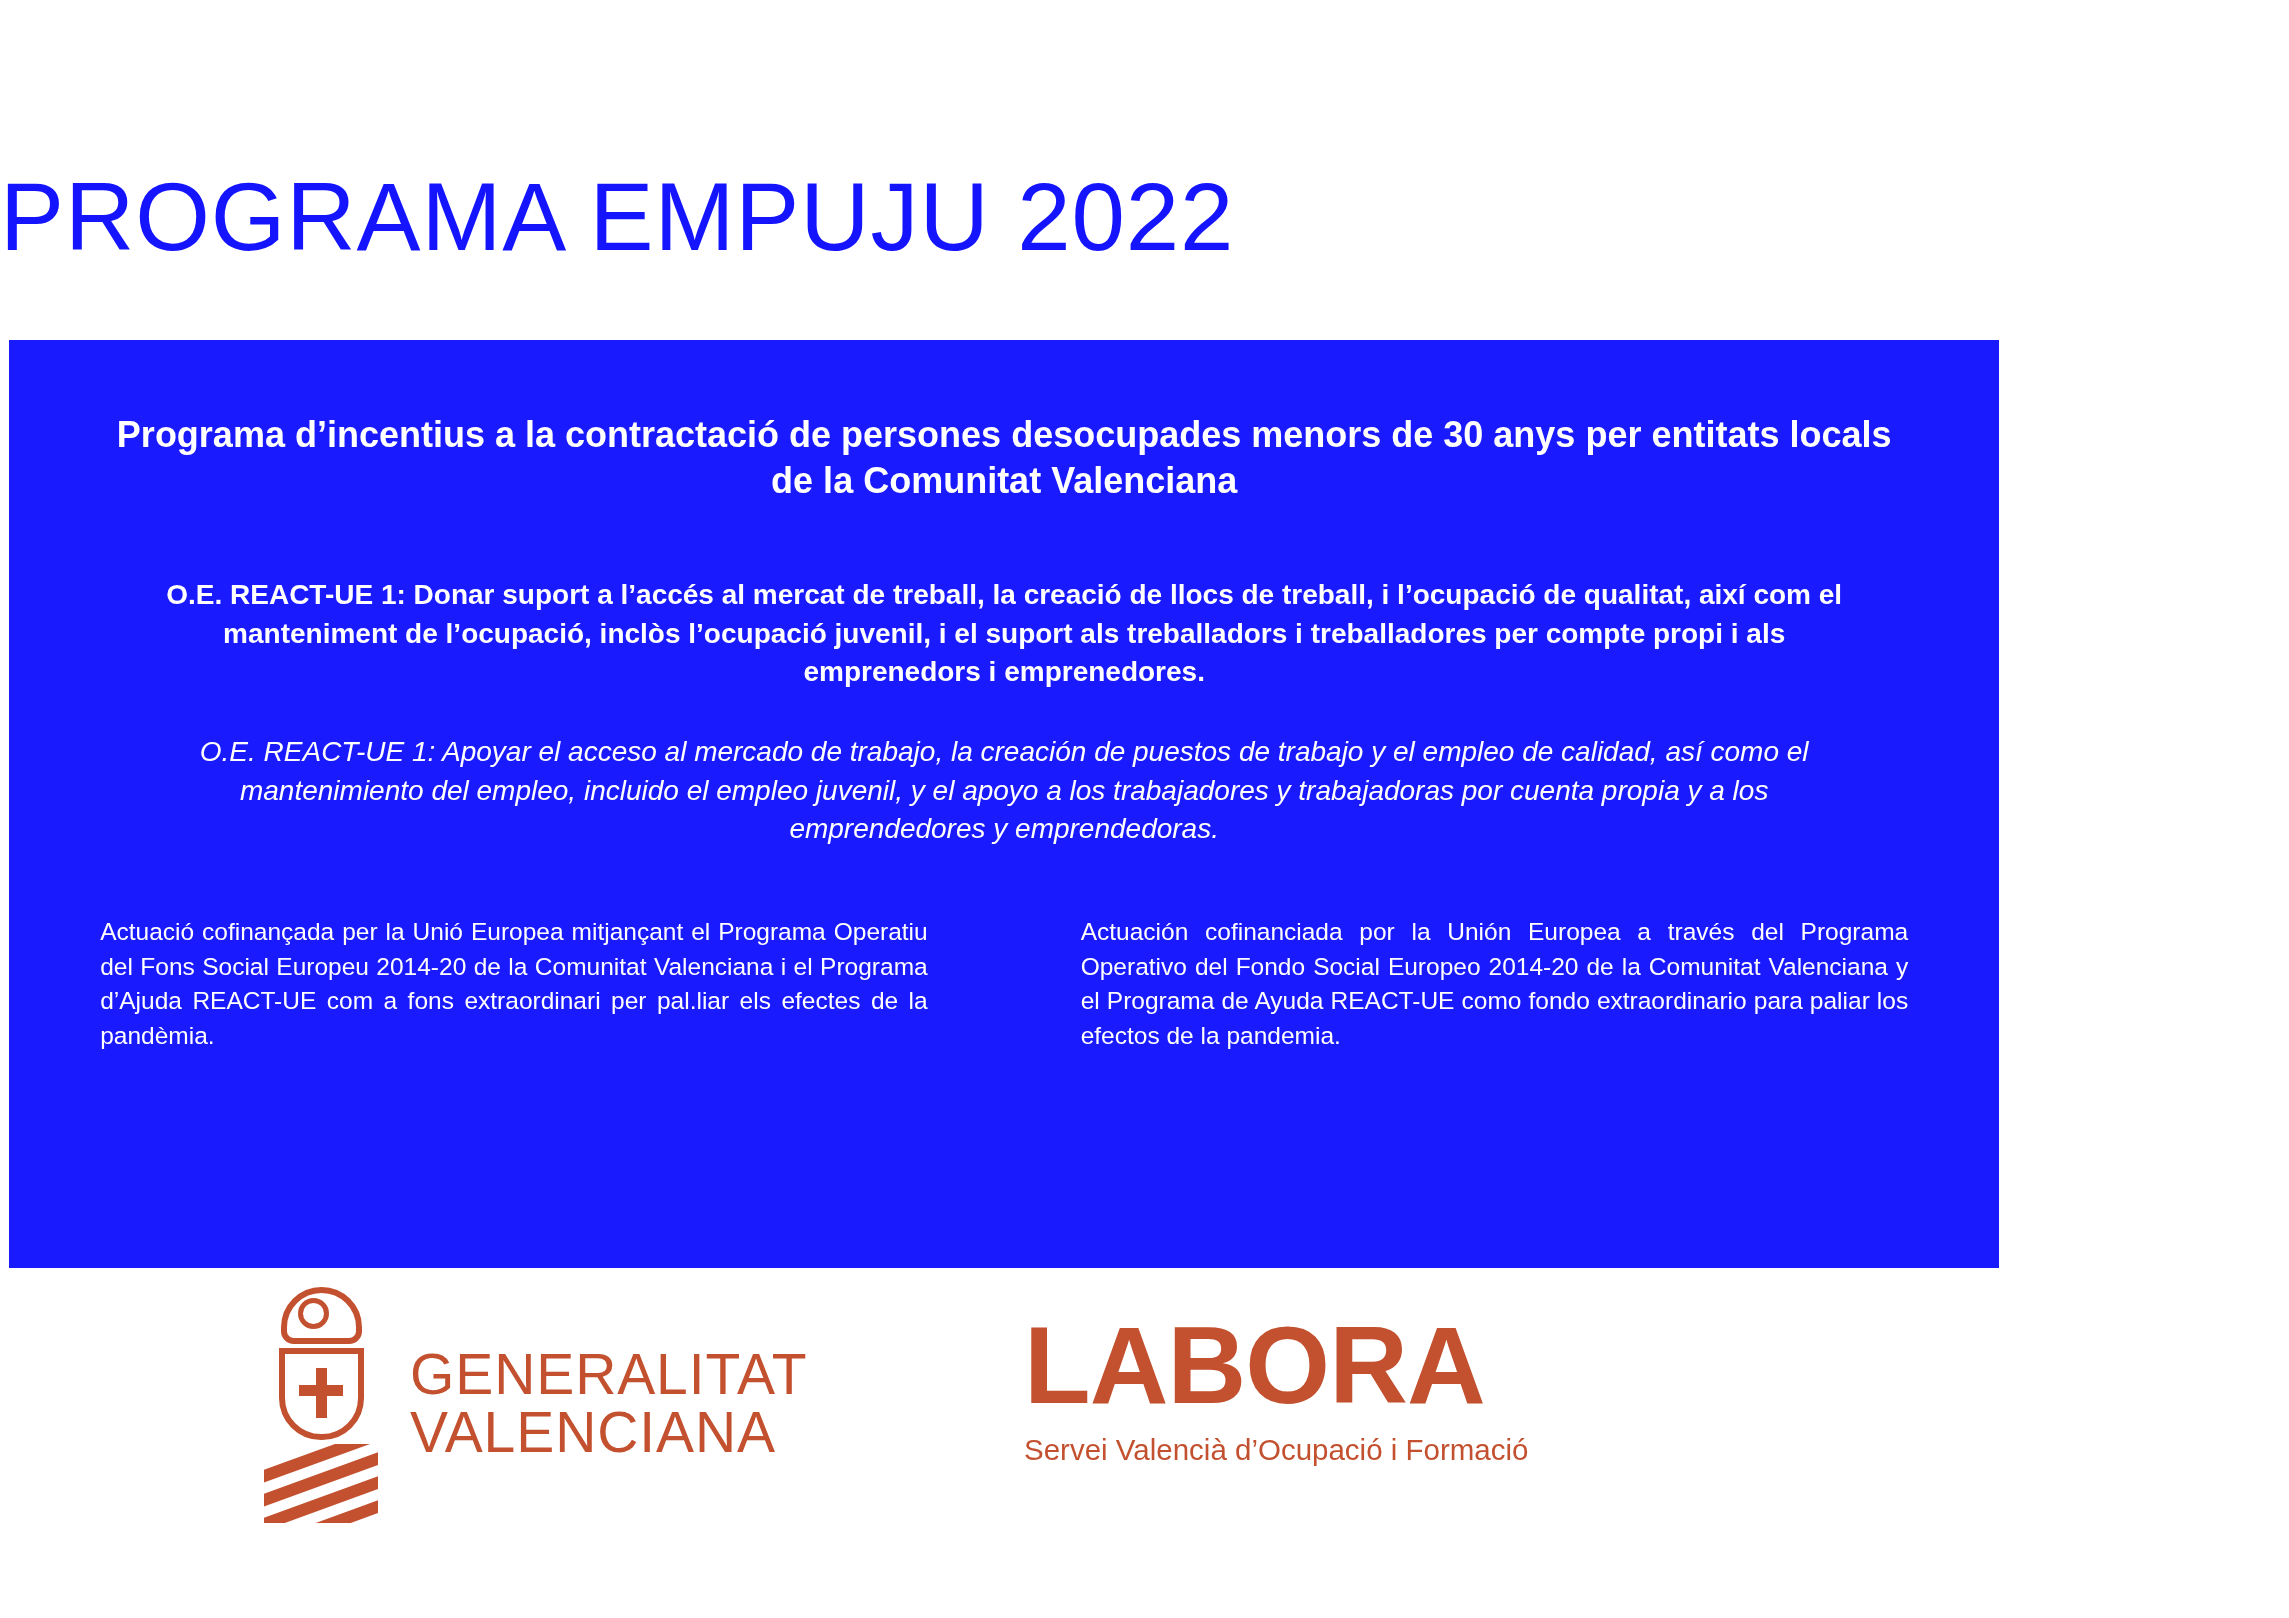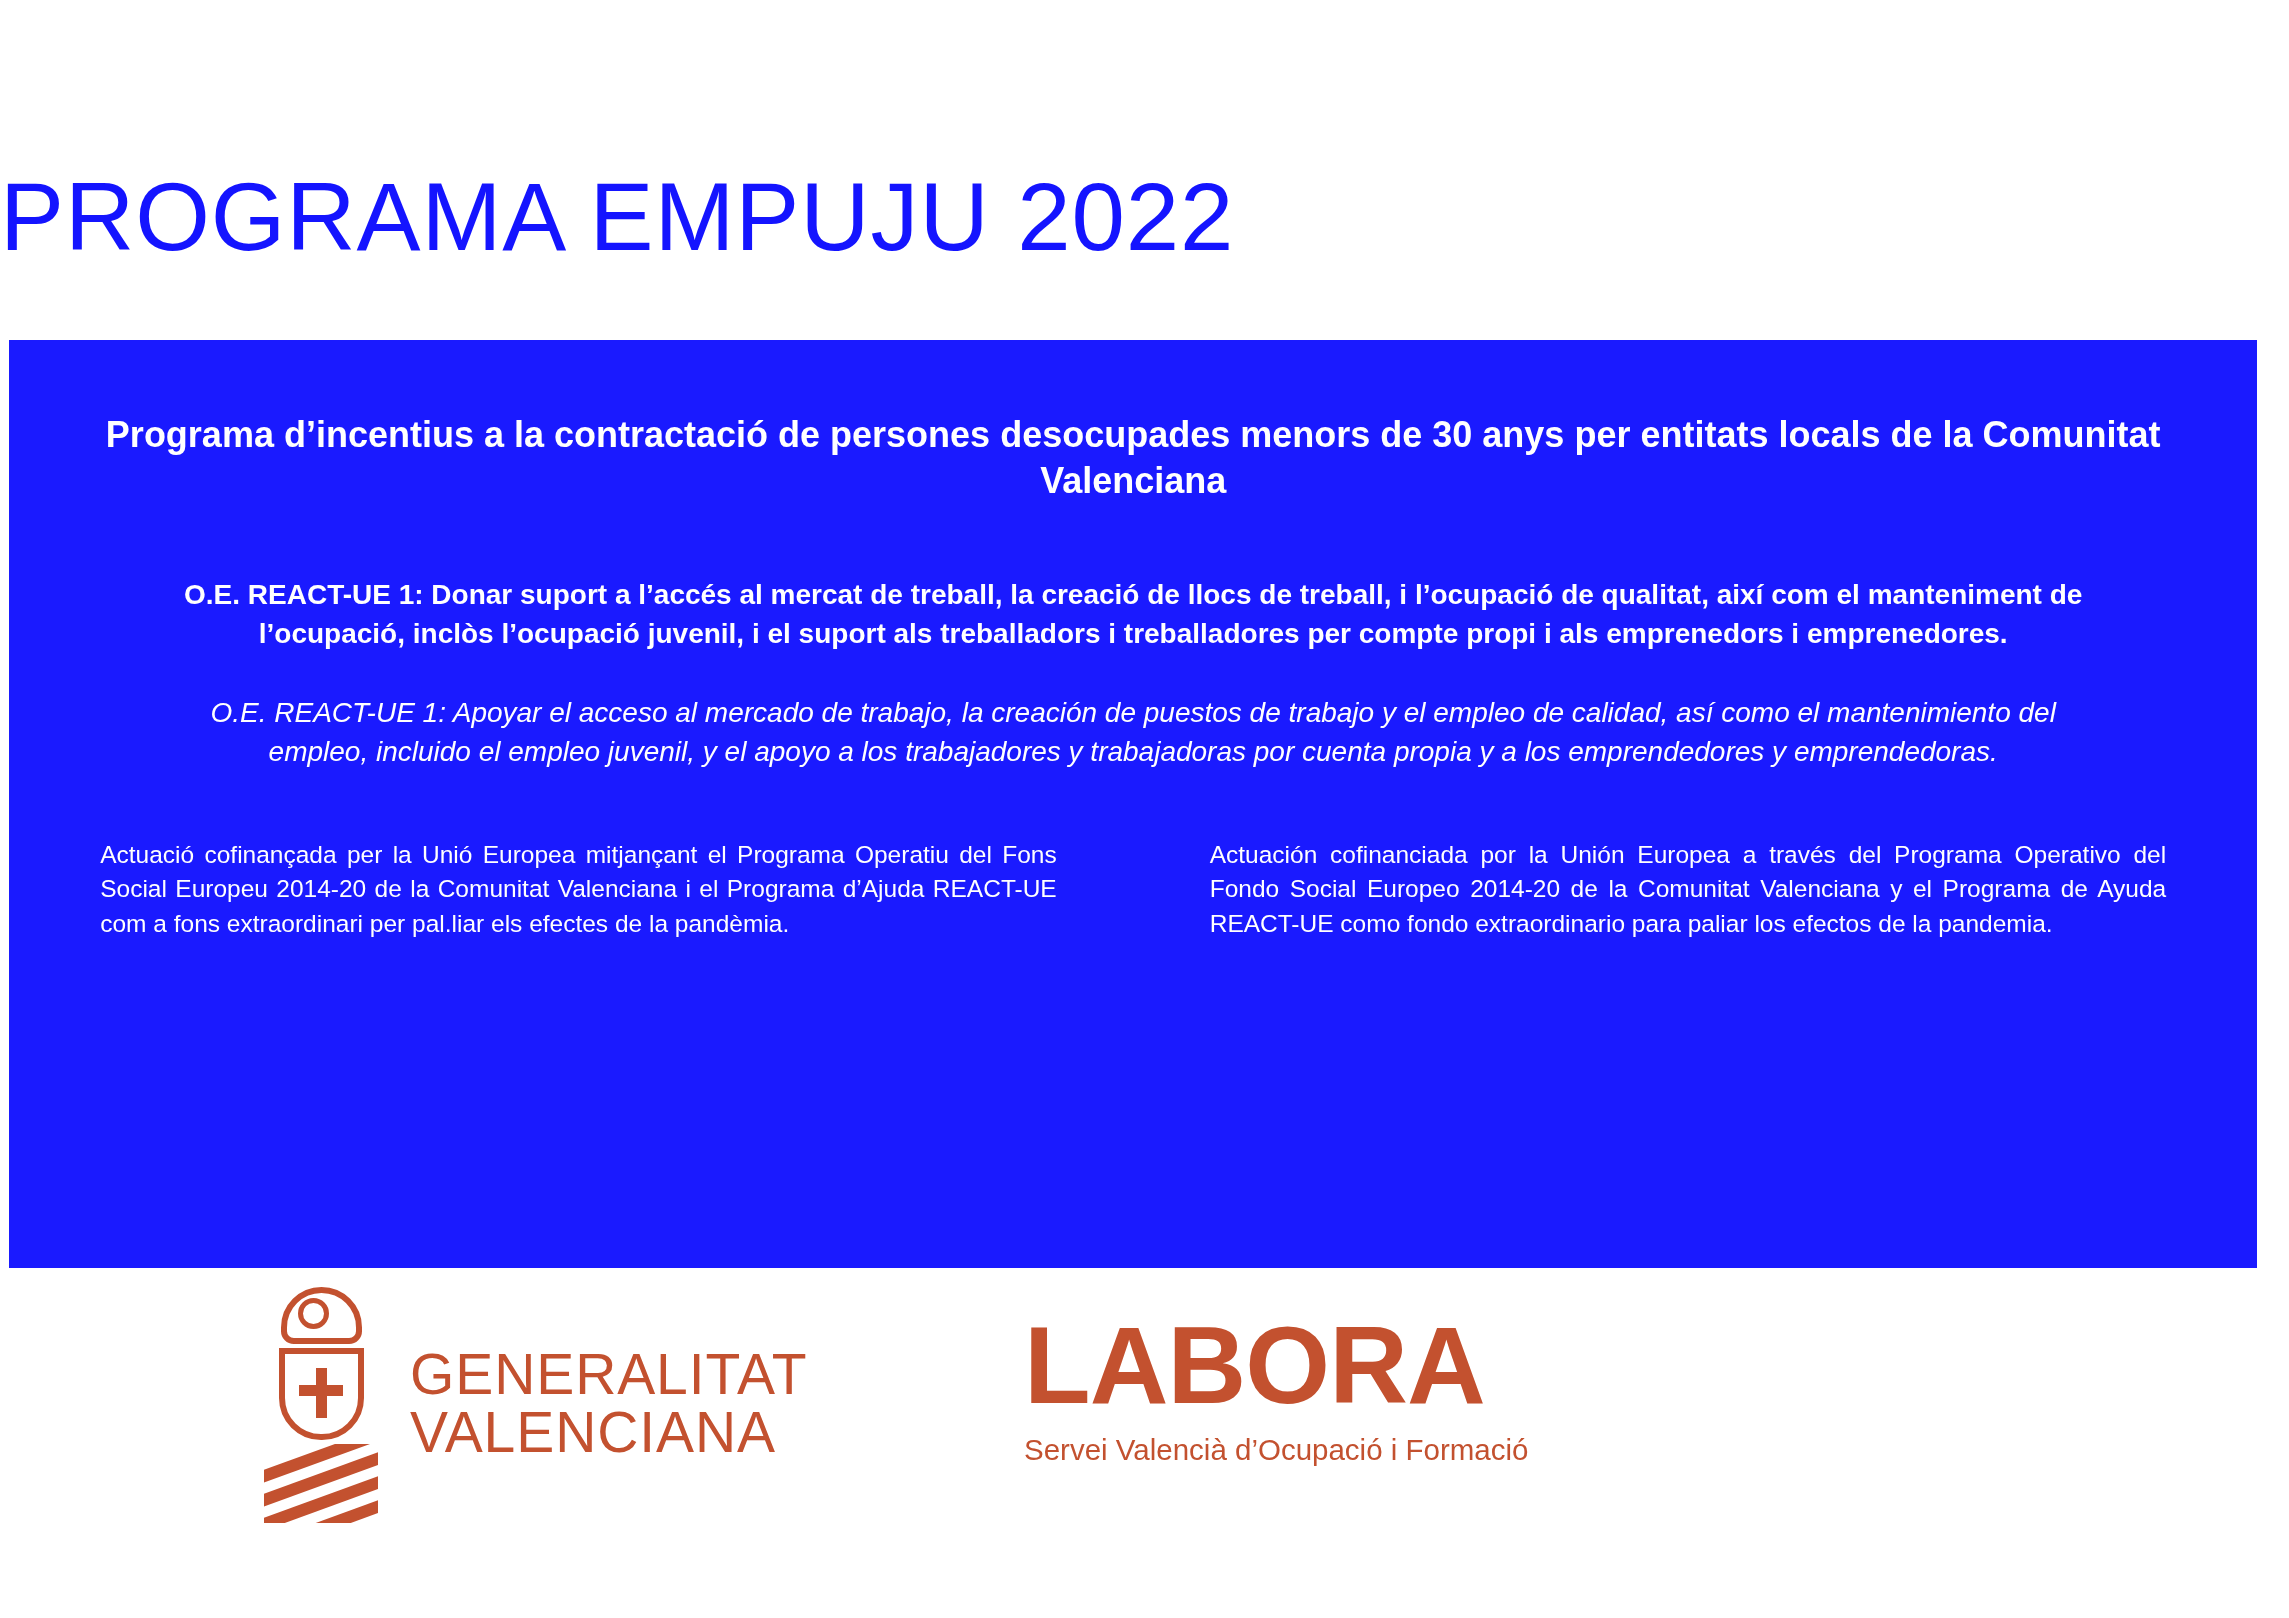--- a/index.html
+++ b/index.html
@@ -26,21 +26,21 @@
     padding-top: 100px;
     padding-bottom: 0;
     font-family: "Liberation Sans", sans-serif;
   }
 
   
   .blue-panel {
     position: absolute;
     left: 9.2px;
     top: 340px;
-    width: 2248px;
+    width: 1990px;
     height: 928px;
     background: #1a1aff;
     color: #ffffff;
     box-sizing: border-box;
     padding: 52px 65px 0 65px;
   }
 
   .head-ca {
     font-size: 36px;
     font-weight: bold;

